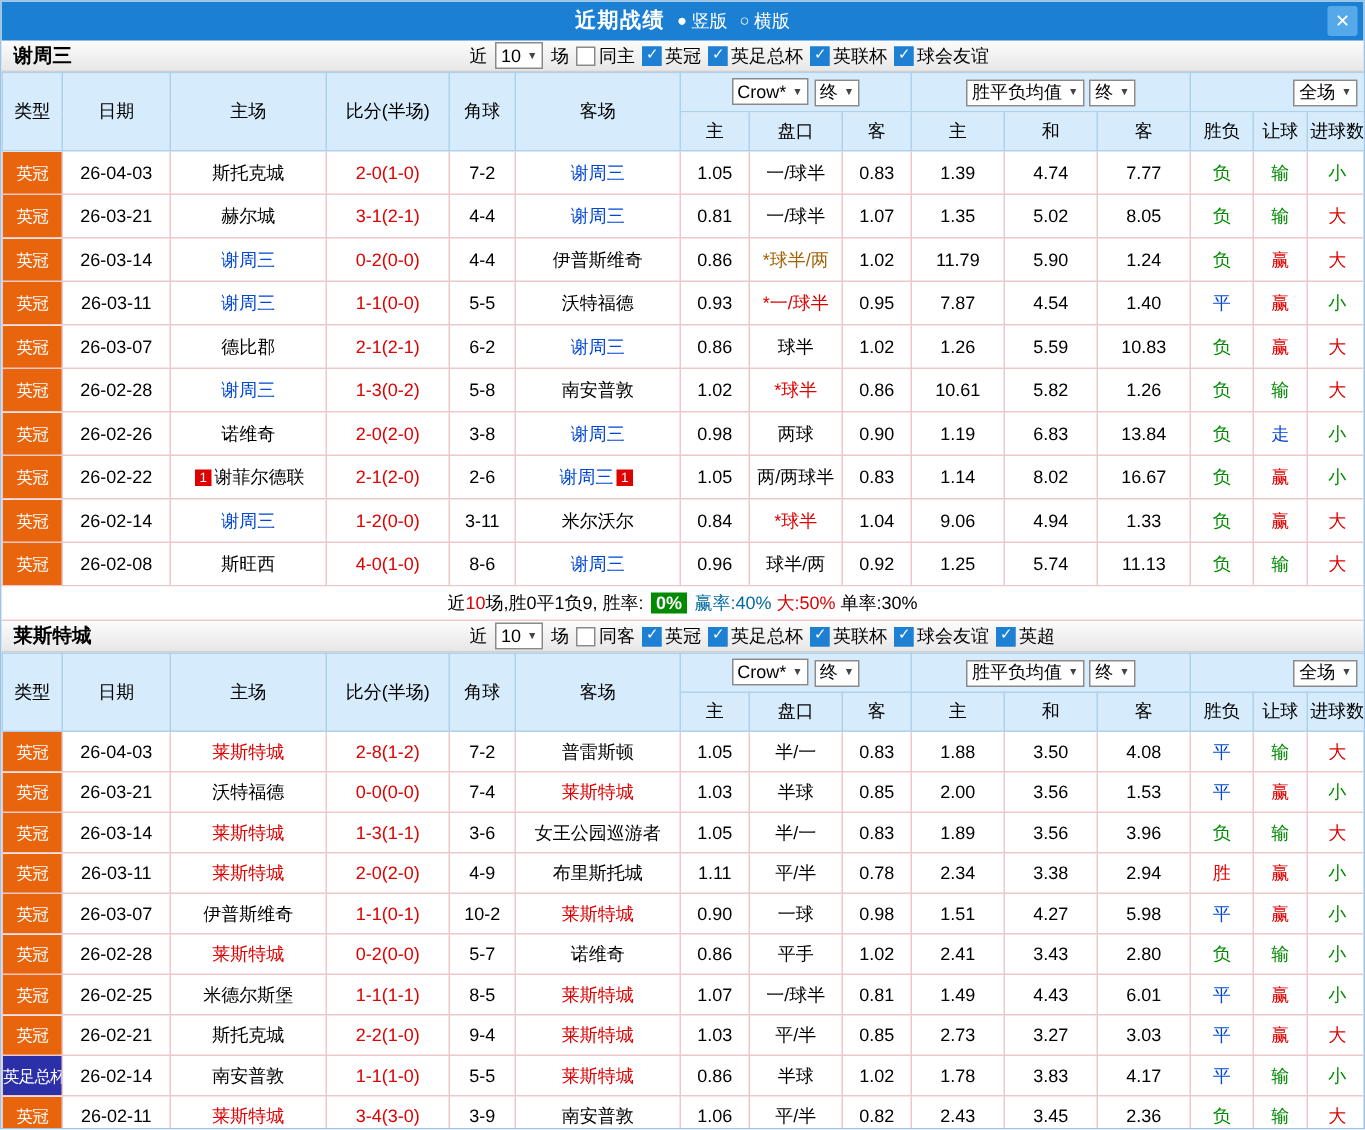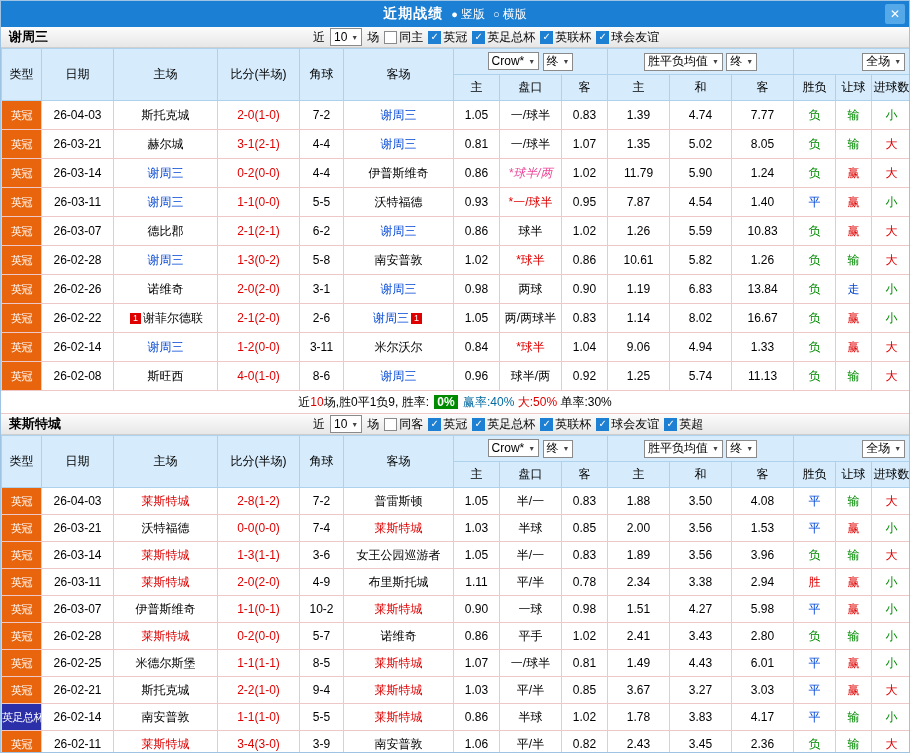--- a/index.html
+++ b/index.html
@@ -210,21 +210,21 @@
   </tr>
 
   <tr>
     <td class="c-league" style="background: rgb(232, 101, 13);">英冠</td>
     <td class="c-date">26-03-14</td>
     <td class="c-home"><span class="name" style="color: rgb(0, 70, 213);">谢周三</span></td>
     <td class="c-score">0-2(0-0)</td>
     <td class="c-corner">4-4</td>
     <td class="c-away"><span class="name">伊普斯维奇</span></td>
     <td class="c-h">0.86</td>
-    <td class="c-hc" style="color: #ec4899; font-style: italic;">*球半/两</td>
+    <td class="c-hc" style="color: #a16207;">*球半/两</td>
     <td class="c-a">1.02</td>
     <td class="c-o1">11.79</td>
     <td class="c-o2">5.90</td>
     <td class="c-o3">1.24</td>
     <td class="c-res" style="color: rgb(0, 138, 0);">负</td>
     <td class="c-let" style="color: rgb(223, 0, 0);">赢</td>
     <td class="c-goal" style="color: rgb(223, 0, 0);">大</td>
   </tr>
 
   <tr>
@@ -279,21 +279,21 @@
     <td class="c-res" style="color: rgb(0, 138, 0);">负</td>
     <td class="c-let" style="color: rgb(0, 138, 0);">输</td>
     <td class="c-goal" style="color: rgb(223, 0, 0);">大</td>
   </tr>
 
   <tr>
     <td class="c-league" style="background: rgb(232, 101, 13);">英冠</td>
     <td class="c-date">26-02-26</td>
     <td class="c-home"><span class="name">诺维奇</span></td>
     <td class="c-score">2-0(2-0)</td>
-    <td class="c-corner">3-1</td>
+    <td class="c-corner">3-8</td>
     <td class="c-away"><span class="name" style="color: rgb(0, 70, 213);">谢周三</span></td>
     <td class="c-h">0.98</td>
     <td class="c-hc">两球</td>
     <td class="c-a">0.90</td>
     <td class="c-o1">1.19</td>
     <td class="c-o2">6.83</td>
     <td class="c-o3">13.84</td>
     <td class="c-res" style="color: rgb(0, 138, 0);">负</td>
     <td class="c-let" style="color: rgb(0, 70, 213);">走</td>
     <td class="c-goal" style="color: rgb(0, 138, 0);">小</td>
@@ -602,21 +602,21 @@
   <tr>
     <td class="c-league" style="background: rgb(232, 101, 13);">英冠</td>
     <td class="c-date">26-02-21</td>
     <td class="c-home"><span class="name">斯托克城</span></td>
     <td class="c-score">2-2(1-0)</td>
     <td class="c-corner">9-4</td>
     <td class="c-away"><span class="name" style="color: rgb(223, 0, 0);">莱斯特城</span></td>
     <td class="c-h">1.03</td>
     <td class="c-hc">平/半</td>
     <td class="c-a">0.85</td>
-    <td class="c-o1">3.67</td>
+    <td class="c-o1">2.73</td>
     <td class="c-o2">3.27</td>
     <td class="c-o3">3.03</td>
     <td class="c-res" style="color: rgb(0, 70, 213);">平</td>
     <td class="c-let" style="color: rgb(223, 0, 0);">赢</td>
     <td class="c-goal" style="color: rgb(223, 0, 0);">大</td>
   </tr>
 
   <tr>
     <td class="c-league" style="background: rgb(43, 47, 168);">英足总杯</td>
     <td class="c-date">26-02-14</td>

